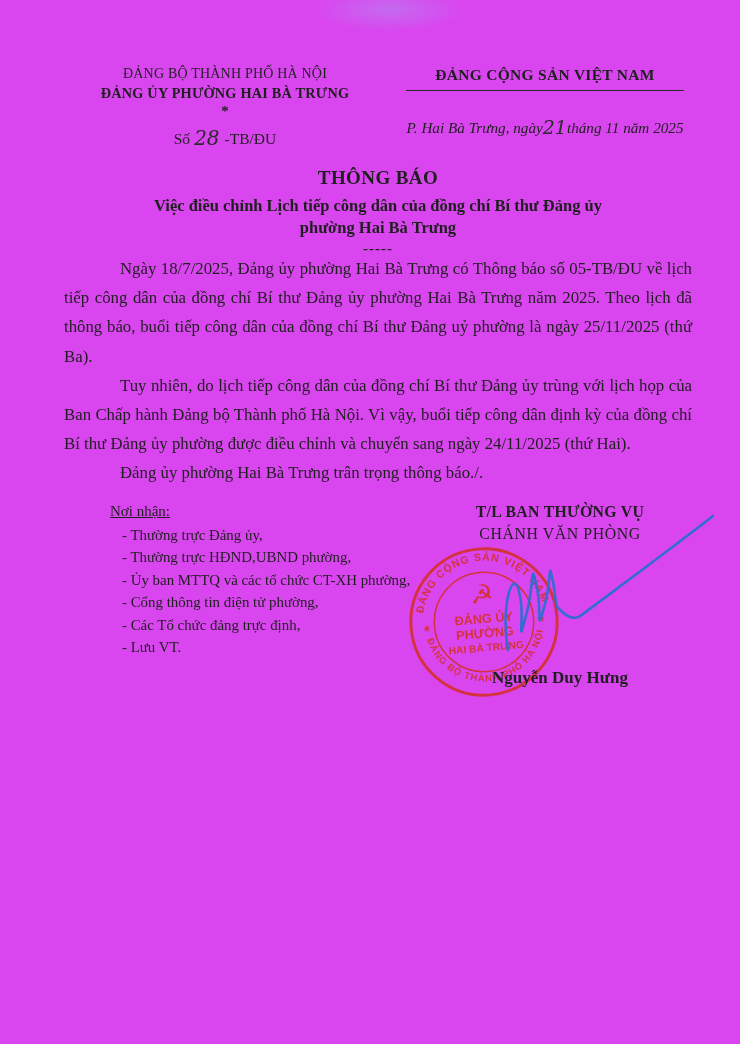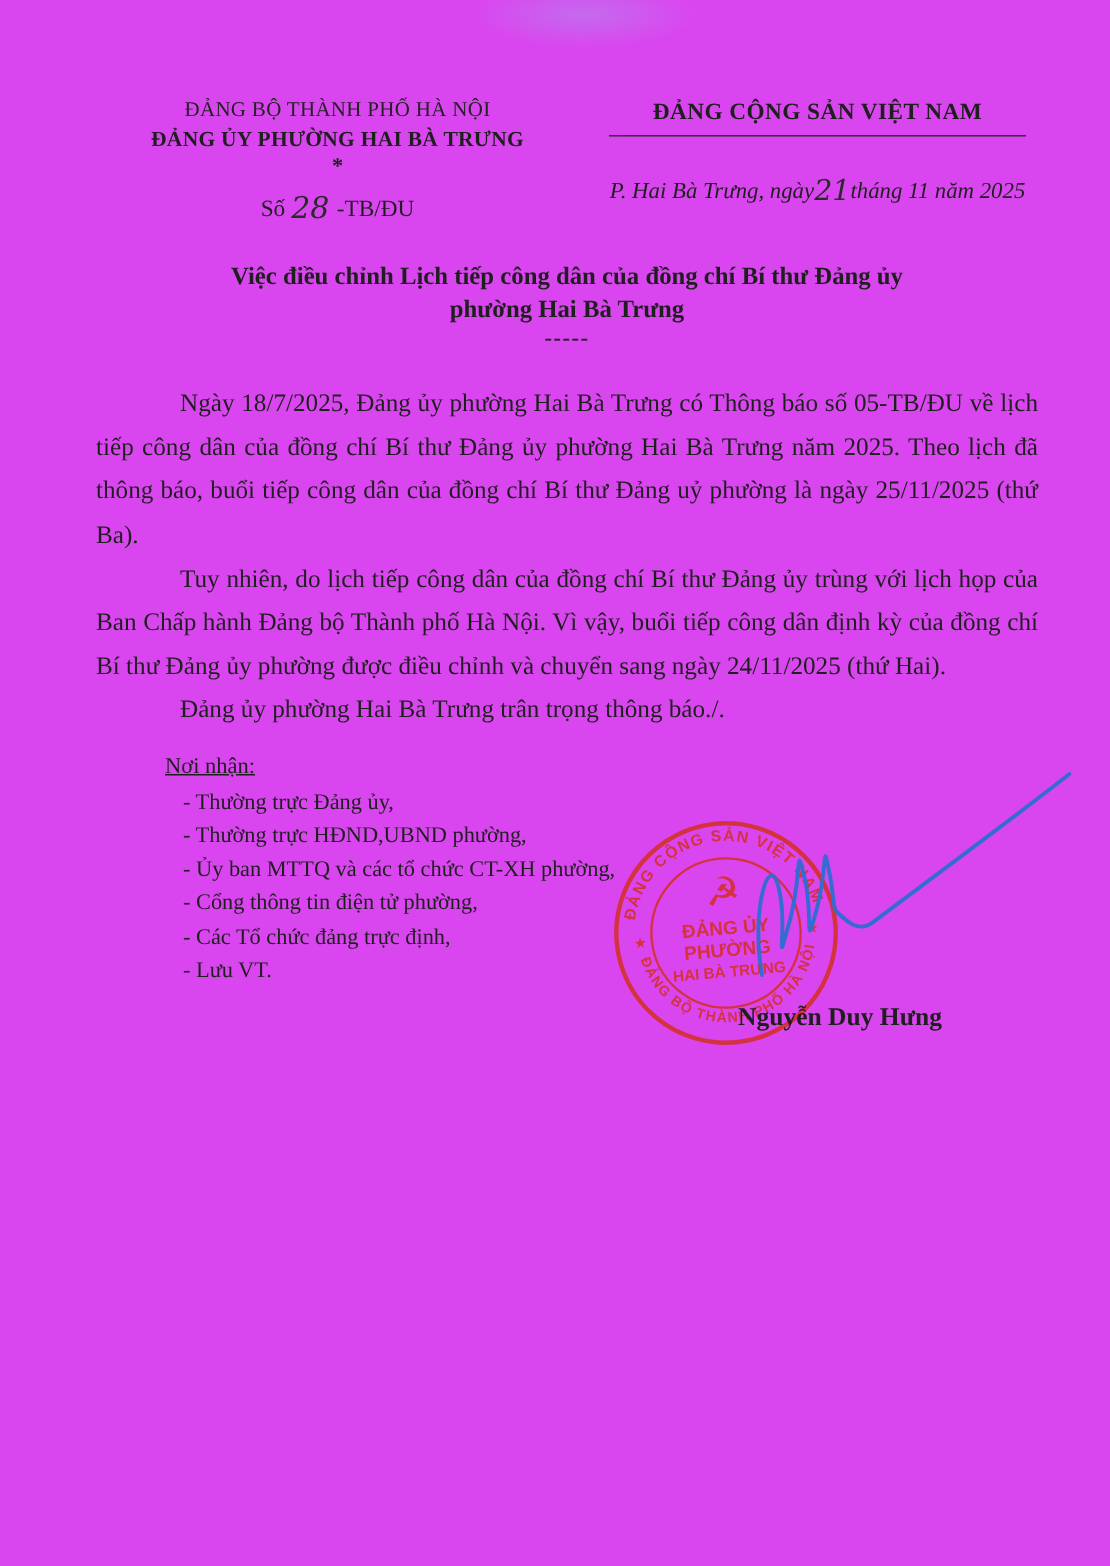--- a/index.html
+++ b/index.html
@@ -77,20 +77,21 @@
     <div class="docnum"><span>Số</span><span class="hw">28</span><span>-TB/ĐU</span></div>
   </div>
 
   <div class="hdr-right">
     <div class="national">ĐẢNG CỘNG SẢN VIỆT NAM</div>
     <div class="rule"></div>
     <div class="dateline"><span>P. Hai Bà Trưng, ngày</span><span class="hw">21</span><span>tháng 11 năm 2025</span></div>
   </div>
 
   <div class="title-block">
+    <div class="heading">THÔNG BÁO</div>
     <div class="sub">
       <div>Việc điều chỉnh Lịch tiếp công dân của đồng chí Bí thư Đảng ủy</div>
       <div>phường Hai Bà Trưng</div>
     </div>
     <div class="divider">-----</div>
   </div>
 
   <div class="body-block">
     <p>Ngày 18/7/2025, Đảng ủy phường Hai Bà Trưng có Thông báo số 05-TB/ĐU về lịch tiếp công dân của đồng chí Bí thư Đảng ủy phường Hai Bà Trưng năm 2025. Theo lịch đã thông báo, buổi tiếp công dân của đồng chí Bí thư Đảng uỷ phường là ngày 25/11/2025 (thứ Ba).</p>
     <p>Tuy nhiên, do lịch tiếp công dân của đồng chí Bí thư Đảng ủy trùng với lịch họp của Ban Chấp hành Đảng bộ Thành phố Hà Nội. Vì vậy, buổi tiếp công dân định kỳ của đồng chí Bí thư Đảng ủy phường được điều chỉnh và chuyển sang ngày 24/11/2025 (thứ Hai).</p>
@@ -100,20 +101,24 @@
   <div class="recipients">
     <div class="label">Nơi nhận:</div>
     <div class="item">- Thường trực Đảng ủy,</div>
     <div class="item">- Thường trực HĐND,UBND phường,</div>
     <div class="item">- Ủy ban MTTQ và các tổ chức CT-XH phường,</div>
     <div class="item">- Cổng thông tin điện tử phường,</div>
     <div class="item">- Các Tổ chức đảng trực định,</div>
     <div class="item">- Lưu VT.</div>
   </div>
 
+  <div class="sig-block">
+    <div class="auth1">T/L BAN THƯỜNG VỤ</div>
+    <div class="auth2">CHÁNH VĂN PHÒNG</div>
+  </div>
 
   <div class="stamp-wrap">
     <svg width="156" height="156" viewBox="0 0 160 160">
       <g transform="rotate(-5 80 80)" fill="none" stroke="none">
         <circle cx="80" cy="80" r="75" stroke="#d5302d" stroke-width="3" fill="none"></circle>
         <circle cx="80" cy="80" r="51" stroke="#d5302d" stroke-width="1.6" fill="none"></circle>
         <defs>
           <path id="arcTop" d="M 17 80 A 63 63 0 0 1 143 80"></path>
           <path id="arcBot" d="M 19 80 A 61 61 0 0 0 141 80"></path>
         </defs>

